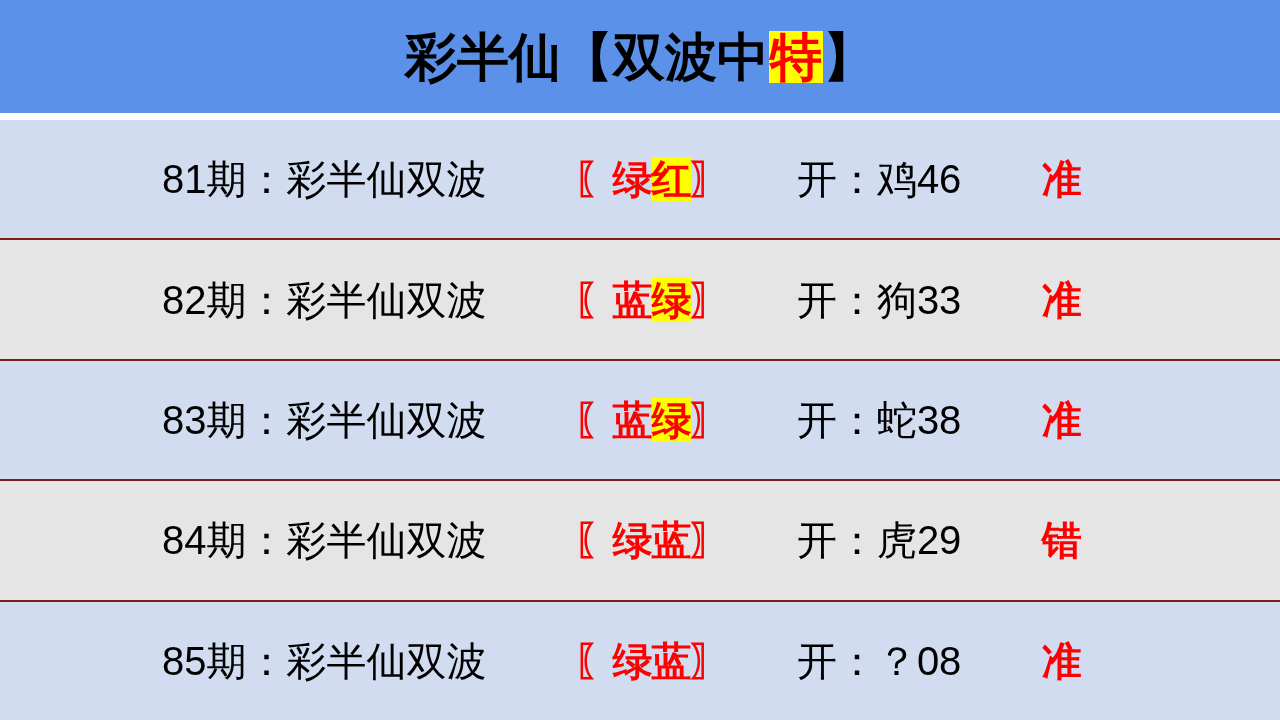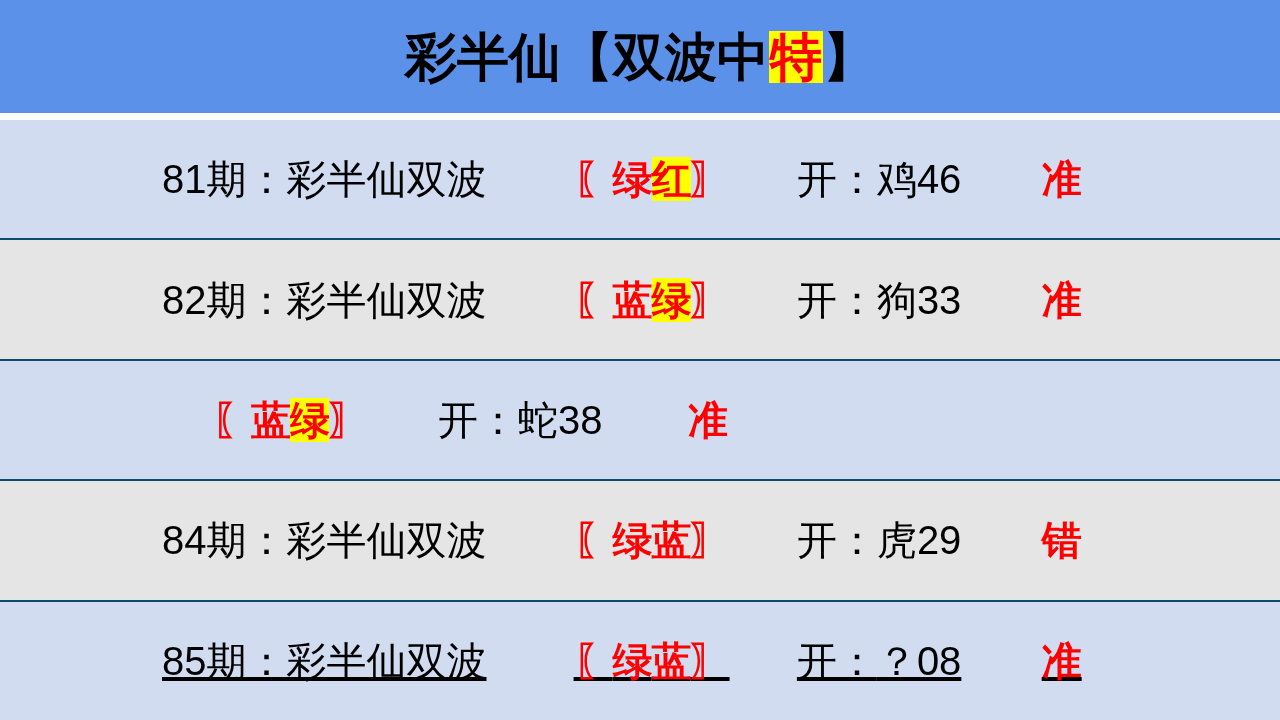--- a/index.html
+++ b/index.html
@@ -59,26 +59,25 @@
     flex: 1 1 auto;
     display: flex;
     flex-direction: column;
   }
   .row {
     flex: 1 1 0;
     display: flex;
     align-items: center;
     justify-content: center;
     position: relative;
-    border-bottom: 2px solid #0c4a6e;
+    border-bottom: 2px solid #7f1d1d;
     box-sizing: border-box;
   }
   .row:last-child {
     border-bottom: none;
-    text-decoration: underline;
   }
   .row.shade-a { background: #d2dcf1; }
   .row.shade-b { background: #e5e5e5; }
 
   .row-inner {
     display: flex;
     align-items: center;
     width: 960px;
     white-space: nowrap;
   }
@@ -172,20 +171,21 @@
         <div class="cell cell-open">
           <span>开：</span>
             <span>狗33</span>
         </div>
         <div class="cell cell-result">准</div>
       </div>
     </div>
 
     <div class="row shade-a">
       <div class="row-inner">
+        <div class="cell cell-issue">83期：彩半仙双波</div>
         <div class="cell cell-forecast">
           <span class="bracket">〖</span>
             <span class="fc-plain">蓝</span>
             <span class="fc-mark">绿</span>
             <span class="bracket">〗</span>
         </div>
         <div class="cell cell-open">
           <span>开：</span>
             <span>蛇38</span>
         </div>

